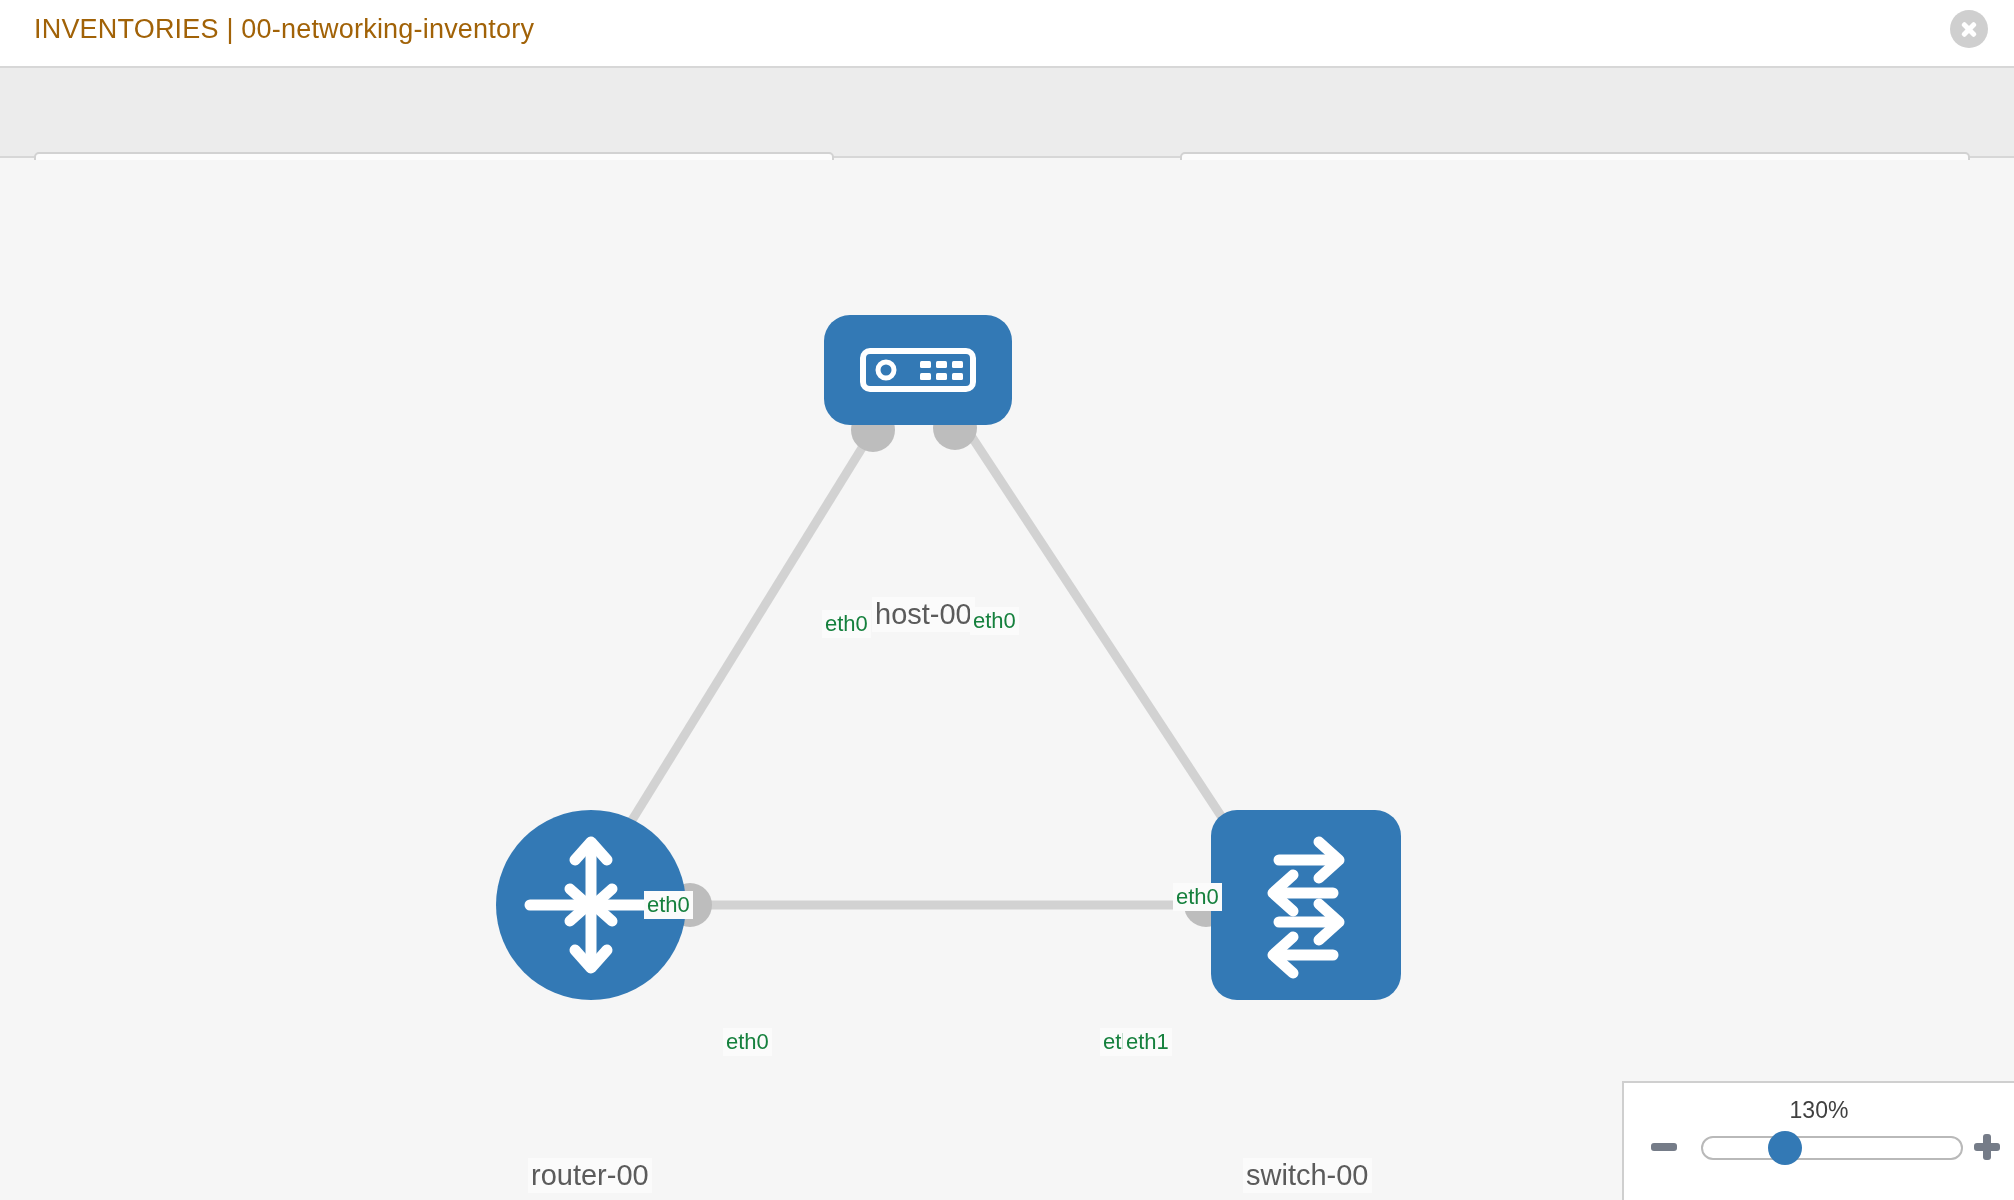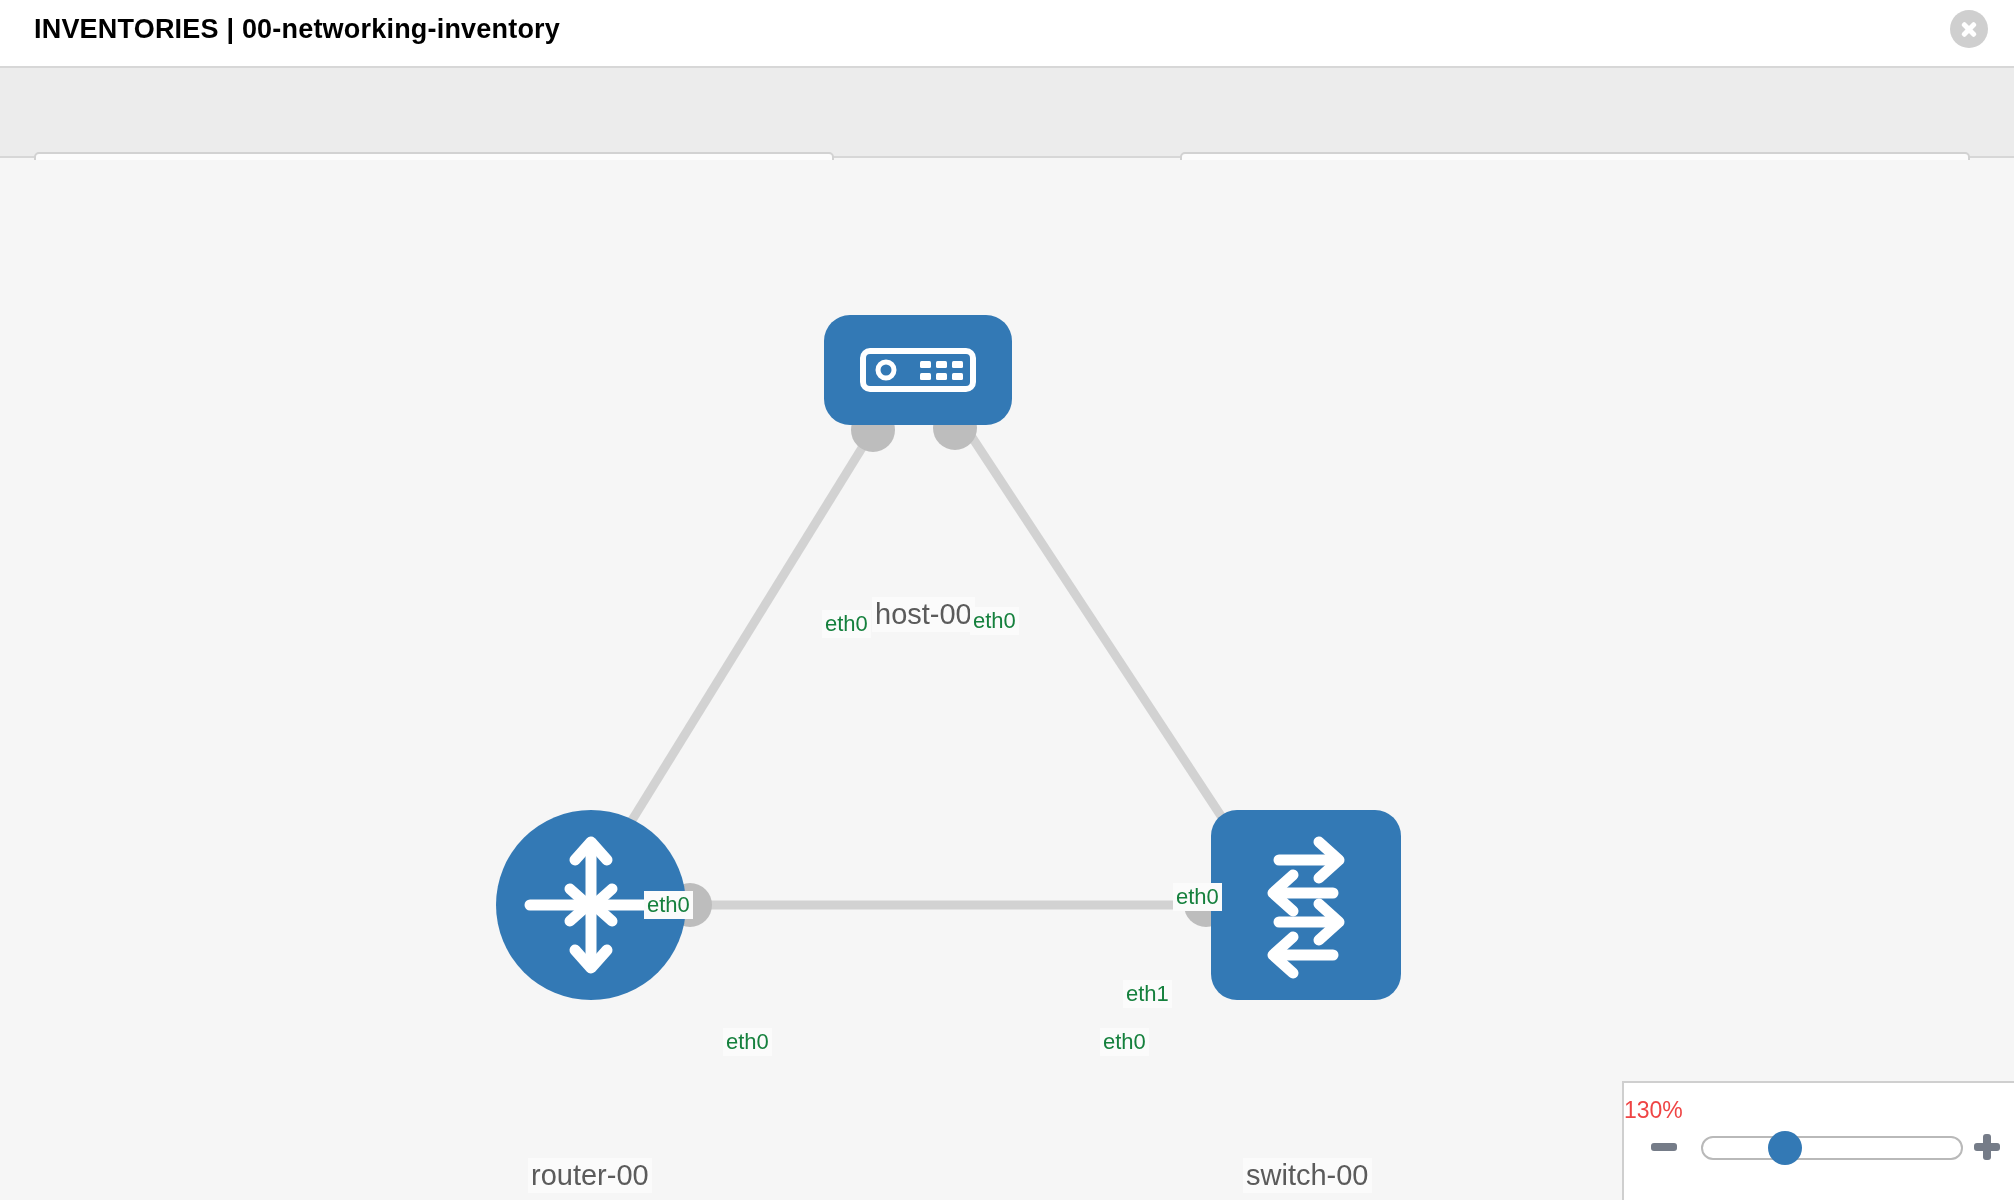--- a/index.html
+++ b/index.html
@@ -24,22 +24,22 @@
     position: absolute;
     left: 0; top: 0;
     width: 2014px; height: 68px;
     background: #ffffff;
     border-bottom: 2px solid #d7d7d7;
   }
   .title-text {
     position: absolute;
     left: 34px; top: 14px;
     font-size: 27px;
-    font-weight: bold;
-    color: #000000;
+    font-weight: normal;
+    color: #a16207;
     letter-spacing: 0.2px;
     white-space: nowrap;
   }
   .close-btn {
     position: absolute;
     right: 26px; top: 10px;
     width: 38px; height: 38px;
     border-radius: 50%;
     background: #cfcfcf;
     cursor: pointer;
@@ -166,38 +166,38 @@
     background: #fbfbfb;
     white-space: nowrap;
     padding: 1px 3px;
   }
   #el-host-l  { left: 822px; top: 450px; }
   #el-host-r  { left: 970px; top: 447px; }
   #el-rt-up   { left: 644px; top: 731px; }
   #el-sw-up   { left: 1173px; top: 723px; }
   #el-rt-rt   { left: 723px; top: 868px; }
   #el-sw-lf0  { left: 1100px; top: 868px; }
-  #el-sw-lf1  { left: 1123px; top: 820px; }
+  #el-sw-lf1  { left: 1123px; top: 868px; }
 
   
   .zoom-panel {
     position: absolute;
     left: 1622px; top: 1081px;
     width: 392px; height: 119px;
     background: #ffffff;
     border: 2px solid #cfcfcf;
     border-bottom: none;
     border-right: none;
   }
   .zoom-pct {
     position: absolute;
     left: 0; right: 0; top: 14px;
-    text-align: left;
+    text-align: center;
     font-size: 23px;
-    color: #ef4444;
+    color: #404040;
   }
   .zoom-minus {
     position: absolute;
     left: 27px; top: 60px;
     width: 26px; height: 8px;
     background: #757c88;
     border-radius: 3px;
     cursor: pointer;
   }
   .zoom-plus {

